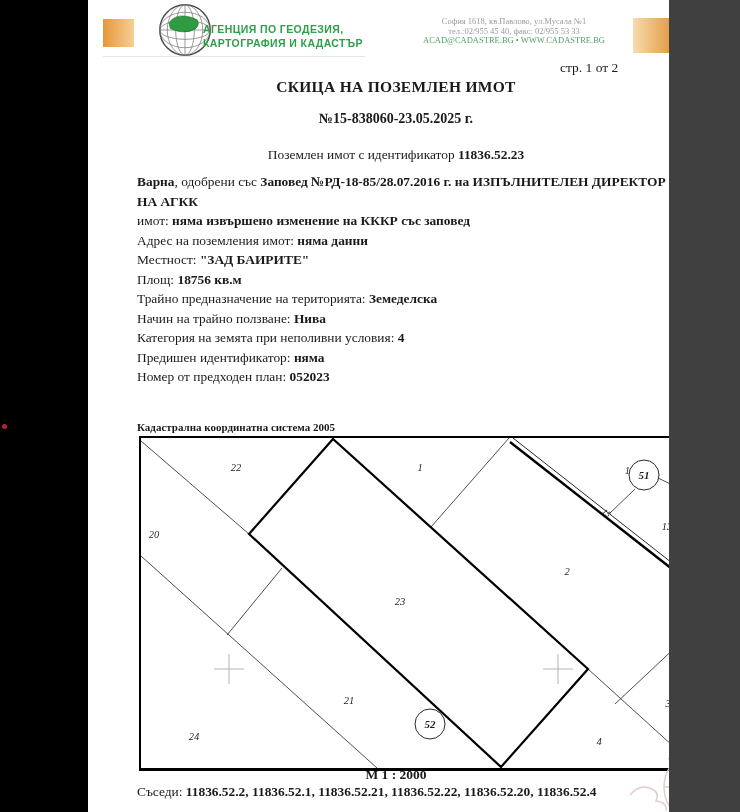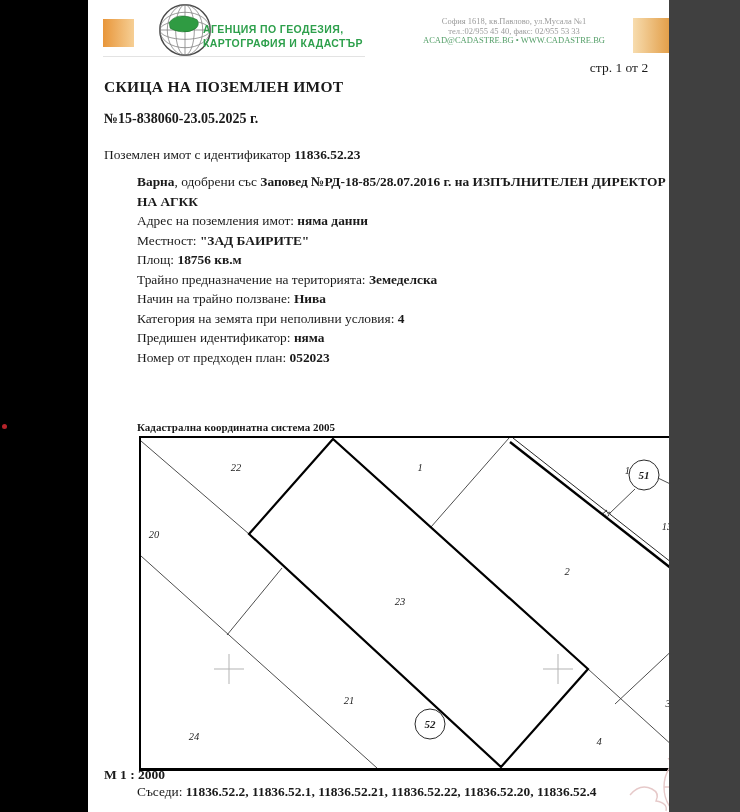--- a/index.html
+++ b/index.html
@@ -16,23 +16,23 @@
   .logo-bar-left{background:linear-gradient(to right,#e8963a,#f6cf95);}
   .logo-underline{left:103px;top:56px;width:262px;height:1px;background:#e3e3e3;}
   .globe{left:157px;top:2px;}
   .agency-name{left:203px;top:23px;width:200px;font-family:"Liberation Sans",sans-serif;
       font-weight:bold;font-size:10.5px;line-height:13.5px;color:#2ea04c;letter-spacing:.4px;}
   .contact{left:400px;top:17px;width:228px;text-align:center;
       font-family:Liberation Serif, serif;font-size:8.5px;line-height:9.6px;color:#9b9b9b;}
   .contact .email{color:#56a06a;}
   .orange-bar-right{left:633px;top:18px;width:55px;height:35px;
       background:linear-gradient(to right,#f7dcae,#d87f15);}
-  .page-indicator{left:560px;top:60px;width:118px;text-align:center;font-size:13.5px;}
+  .page-indicator{left:560px;top:60px;width:118px;text-align:left;font-size:13.5px;}
   
-  .center-block{left:104px;width:584px;}
+  .center-block{left:104px;width:584px;text-align:center;}
   .doc-title{top:78px;font-size:15.5px;font-weight:bold;letter-spacing:.3px;}
   .doc-number{top:111px;font-size:14px;font-weight:bold;}
   .doc-id{top:147px;font-size:13.4px;}
   
   .details{left:137px;top:172px;width:556px;font-size:13.4px;}
   .details .info-line{line-height:19.55px;white-space:nowrap;}
   .coord-system{left:137px;top:421px;font-size:11px;font-weight:bold;}
   
   .map{left:139px;top:436px;background:#fff;border:2px solid #000;border-bottom-width:3px;}
   .mapLabel{font-family:"Liberation Serif",serif;font-style:italic;font-size:10.5px;
@@ -87,20 +87,21 @@
 
   <div class="abs center-block doc-title">СКИЦА НА ПОЗЕМЛЕН ИМОТ</div>
   <div class="abs center-block doc-number">№15-838060-23.05.2025 г.</div>
   <div class="abs center-block doc-id">
     <span>Поземлен имот с идентификатор </span><span class="b">11836.52.23</span>
   </div>
 
   <div class="abs details">
       <div class="info-line"><span class="b">Варна</span><span>, одобрени със </span><span class="b">Заповед №РД-18-85/28.07.2016 г. на ИЗПЪЛНИТЕЛЕН ДИРЕКТОР</span></div>
       <div class="info-line"><span class="b">НА АГКК</span></div>
+      <div class="info-line"><span>имот: </span><span class="b">няма извършено изменение на КККР със заповед</span></div>
       <div class="info-line"><span>Адрес на поземления имот: </span><span class="b">няма данни</span></div>
       <div class="info-line"><span>Местност: </span><span class="b">"ЗАД БАИРИТЕ"</span></div>
       <div class="info-line"><span>Площ: </span><span class="b">18756 кв.м</span></div>
       <div class="info-line"><span>Трайно предназначение на територията: </span><span class="b">Земеделска</span></div>
       <div class="info-line"><span>Начин на трайно ползване: </span><span class="b">Нива</span></div>
       <div class="info-line"><span>Категория на земята при неполивни условия: </span><span class="b">4</span></div>
       <div class="info-line"><span>Предишен идентификатор: </span><span class="b">няма</span></div>
       <div class="info-line"><span>Номер от предходен план: </span><span class="b">052023</span></div>
     </div>
   <div class="abs coord-system">Кадастрална координатна система 2005</div>

